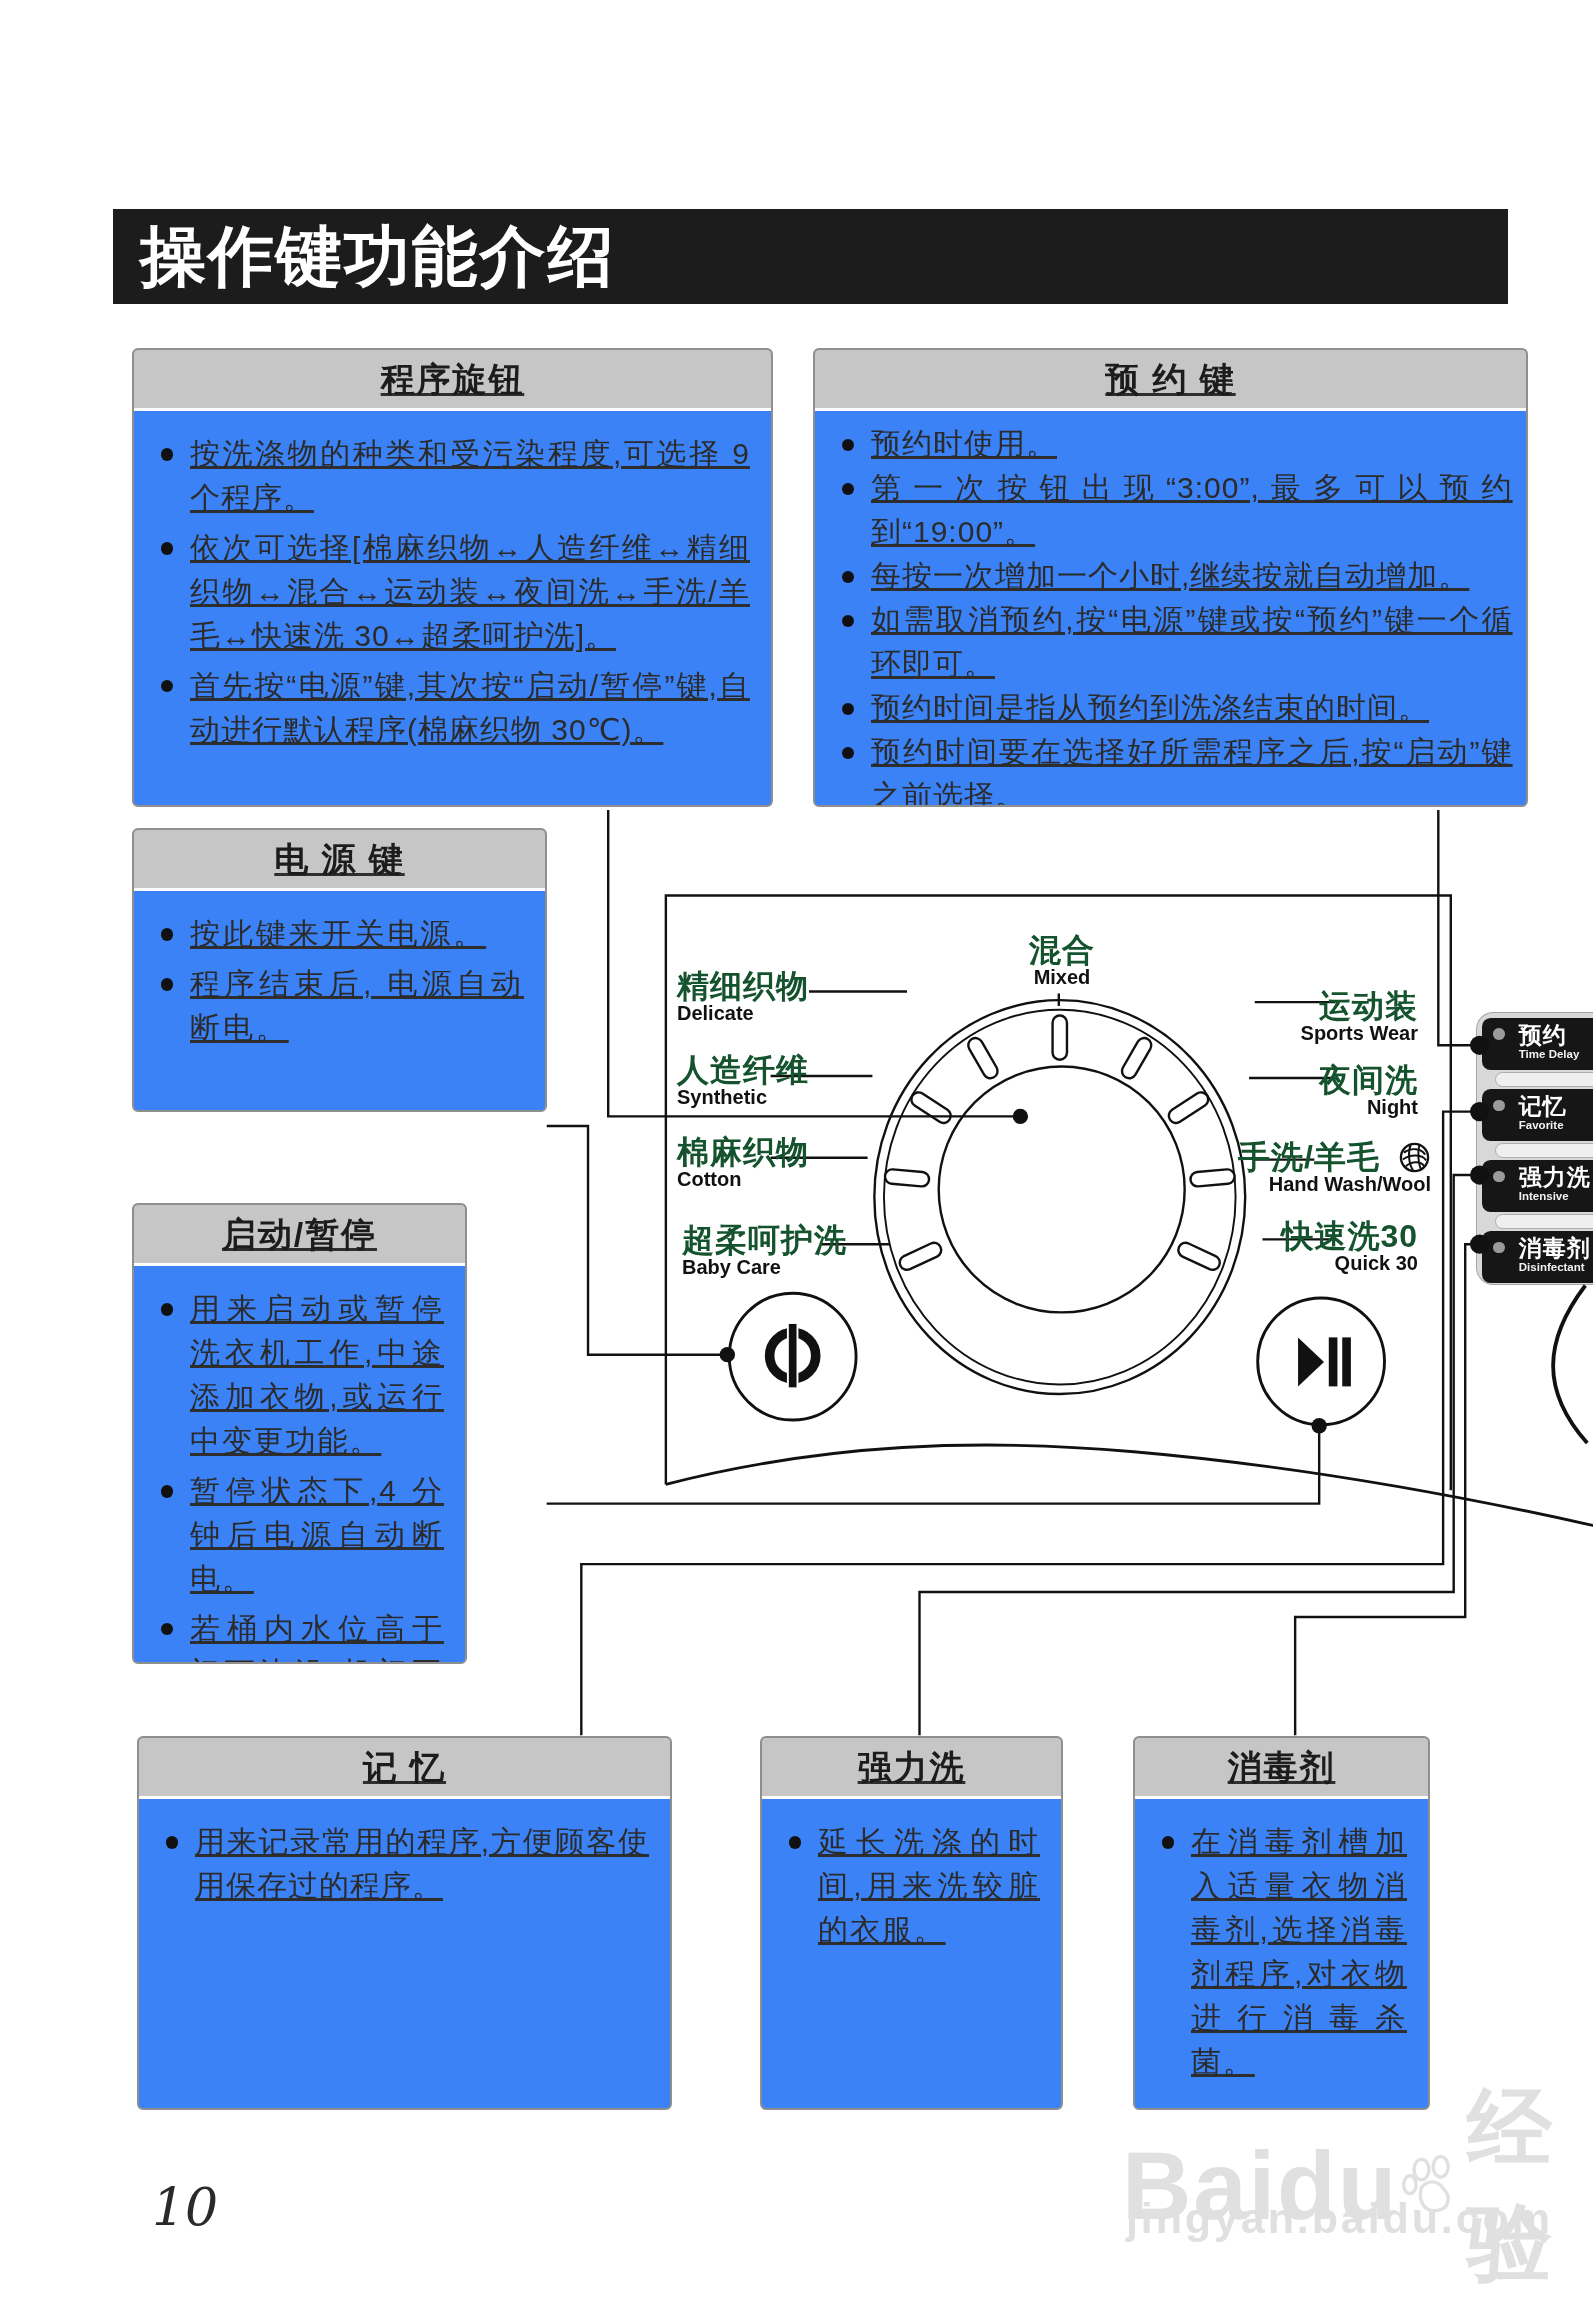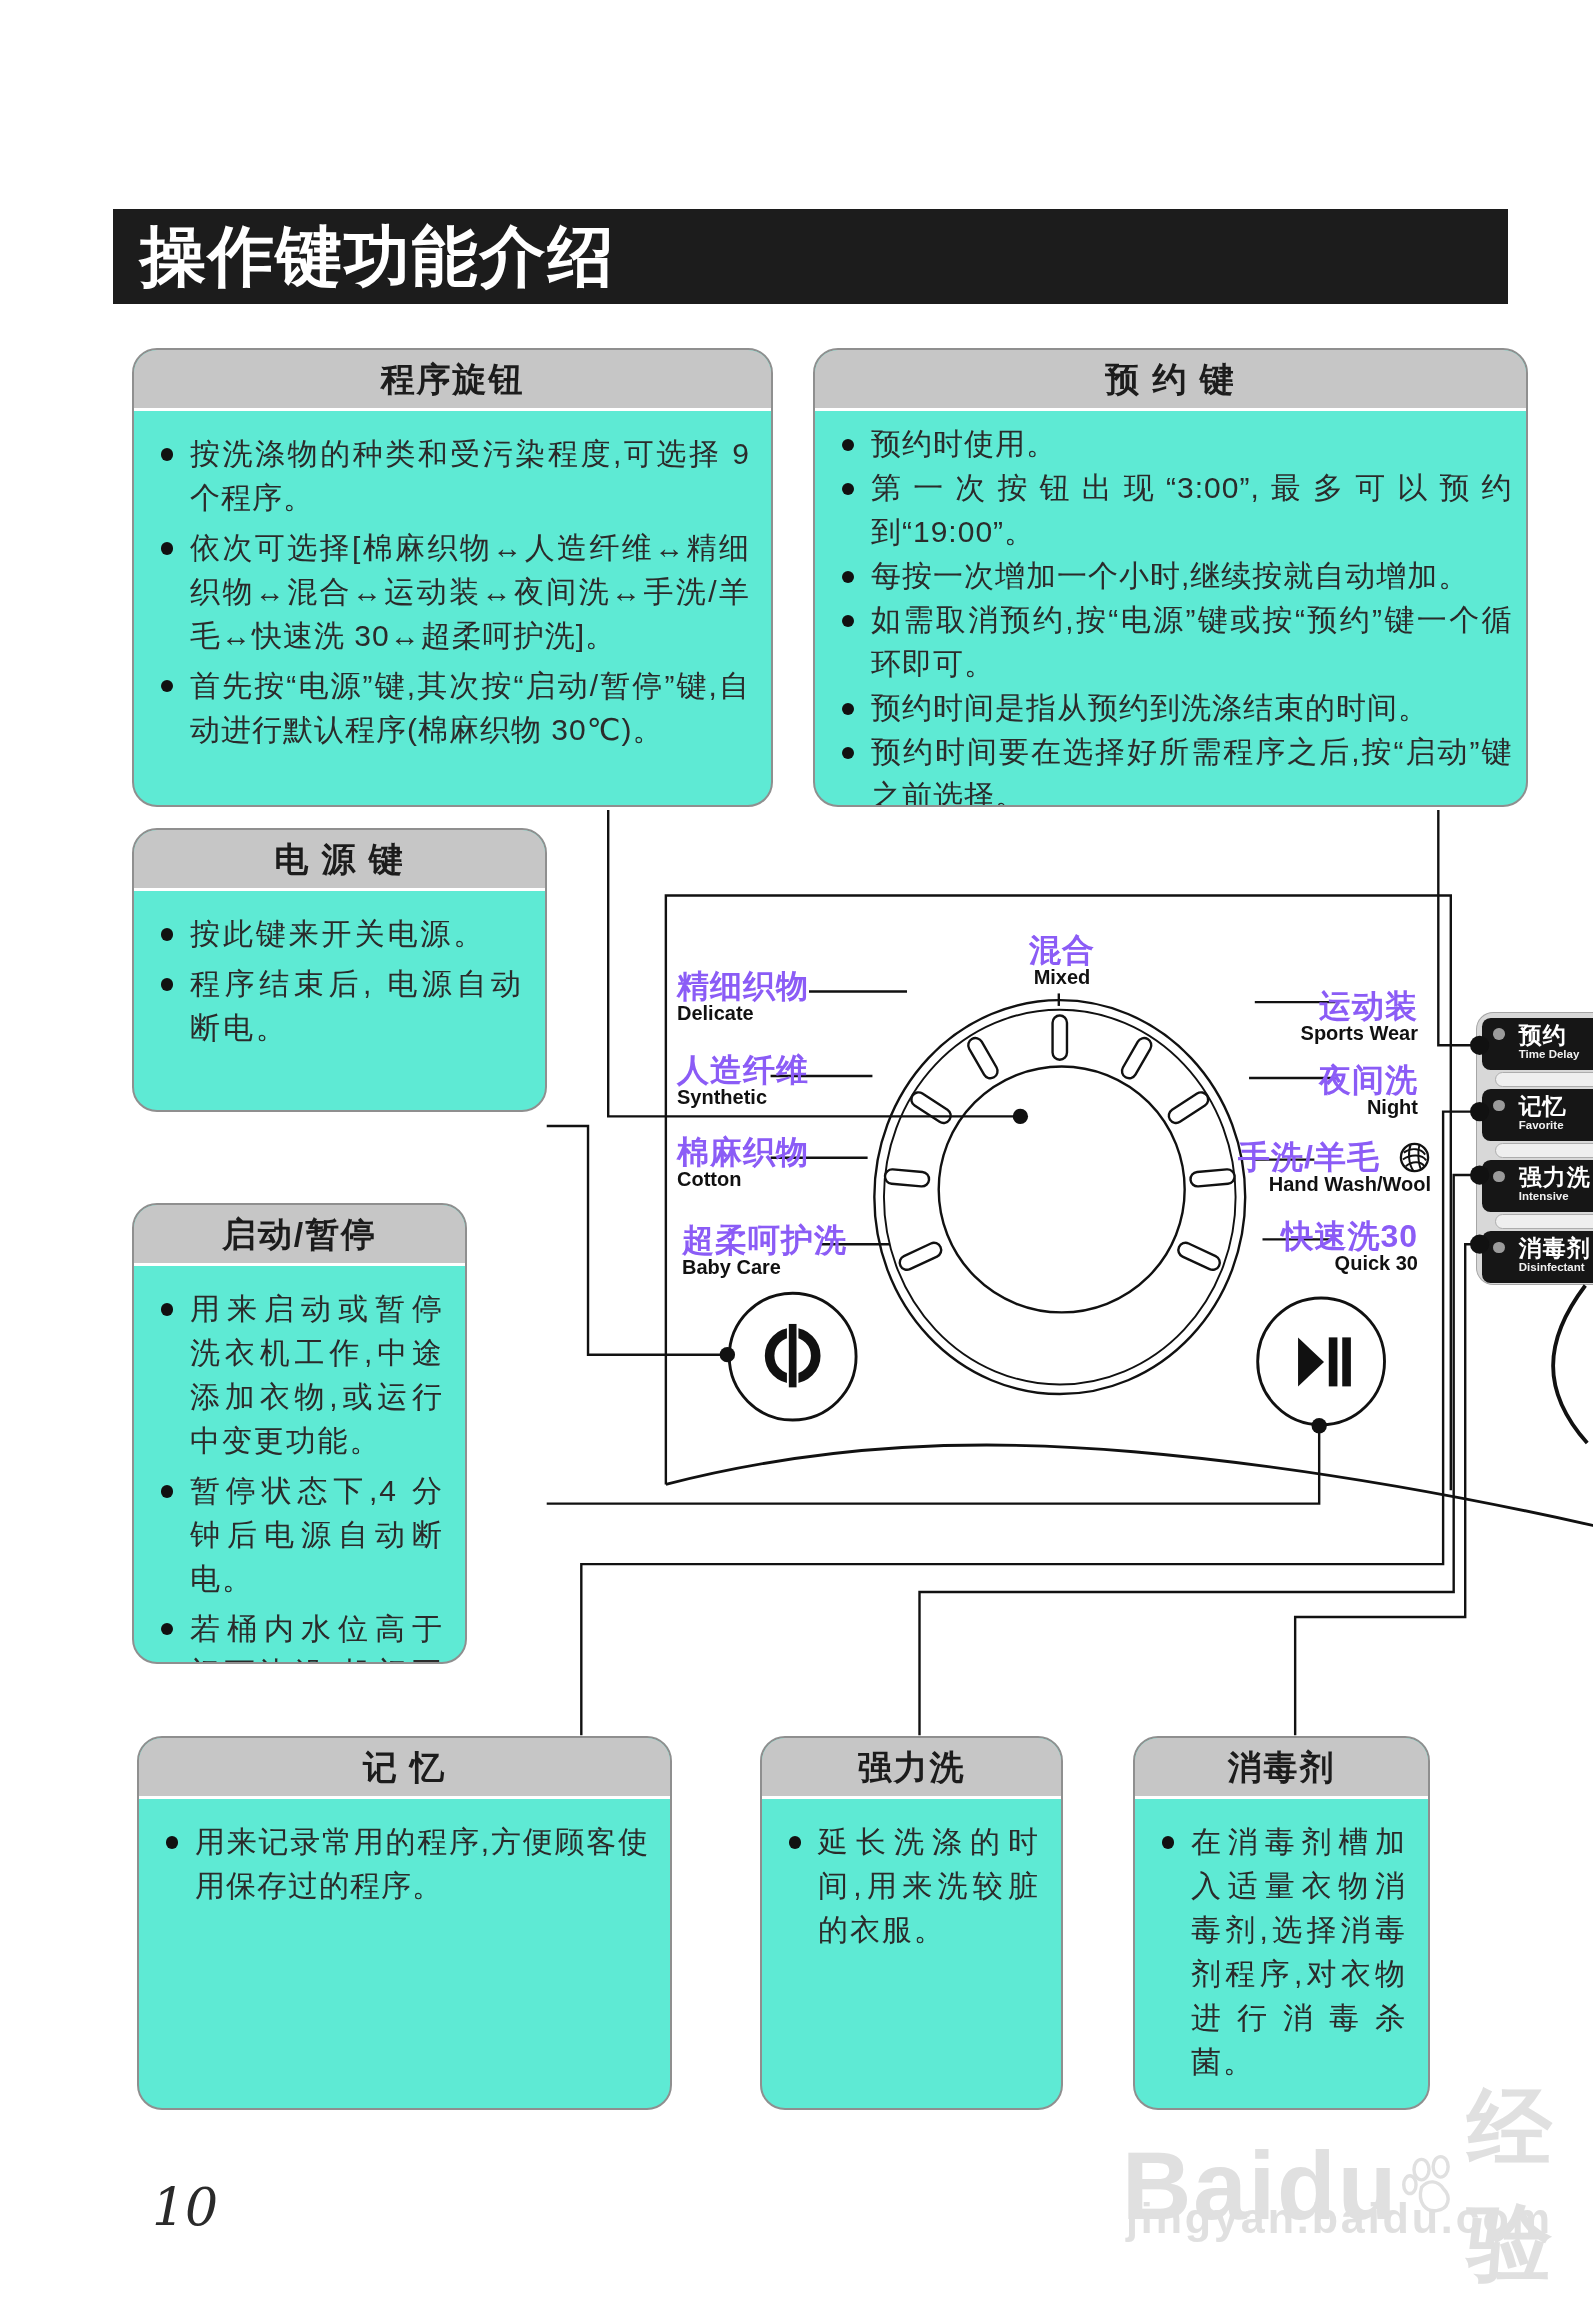--- a/index.html
+++ b/index.html
@@ -13,44 +13,45 @@
   
   .titlebar{
     left:113px;top:209px;width:1395px;height:95px;
     background:#1c1c1c;color:#ffffff;
     font-size:66px;font-weight:bold;line-height:95px;
     padding-left:27px;box-sizing:border-box;letter-spacing:1.9px;
     z-index:2;
   }
   
   .ibox{
-    border:2.9px solid #8f8f8f;border-radius:25px;
-    background:#5eead4;box-sizing:border-box;overflow:hidden;
+    border:2.9px solid #8f8f8f;border-radius:6px;
+    background:#3b82f6;box-sizing:border-box;overflow:hidden;
     z-index:2;
+    text-decoration:underline;
   }
   .ibox .hd{
     background:#c6c6c6;border-bottom:3.8px solid #ffffff;
     text-align:center;font-size:34px;font-weight:bold;color:#1c1c1c;
     height:58px;line-height:58px;letter-spacing:1.9px;
   }
   .ibox ul{
     list-style:none;margin:13.4px 0 0 0;padding:7.7px 21px 9.6px 23px;
   }
   .ibox li{
     position:relative;padding-left:33px;
     font-size:30px;line-height:44px;letter-spacing:1px;
     text-align:justify;margin-bottom:5.8px;color:#2b2b2b;
   }
   .ibox li::before{
     content:"";position:absolute;left:3.8px;top:16.3px;
     width:12.5px;height:12.5px;border-radius:50%;background:#111;
   }
   
   .dlabel{z-index:4;line-height:1.04;}
-  .dlabel .zh{font-size:32px;font-weight:bold;color:#8b5cf6;letter-spacing:1px;white-space:nowrap;}
+  .dlabel .zh{font-size:32px;font-weight:bold;color:#14532d;letter-spacing:1px;white-space:nowrap;}
   .dlabel .en{font-size:20px;font-weight:bold;color:#111;white-space:nowrap;}
   .dlabel.right{text-align:right;}
   .dlabel.center{text-align:center;}
   .handwash-row{display:flex;align-items:center;justify-content:flex-end;gap:18px;}
   
   .bezel{
     left:1476px;top:1012px;width:131px;height:273px;
     background:#d8d8d8;border:1.9px solid #a6a6a6;border-right:none;
     border-radius:17.3px 0 0 17.3px;box-sizing:border-box;
     padding:4.8px 0 4.8px 4.8px;z-index:2;

